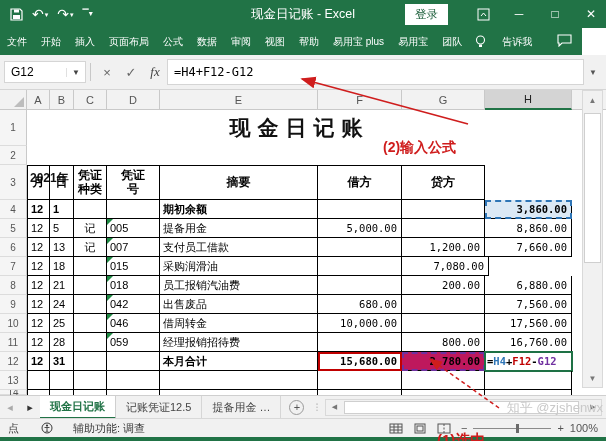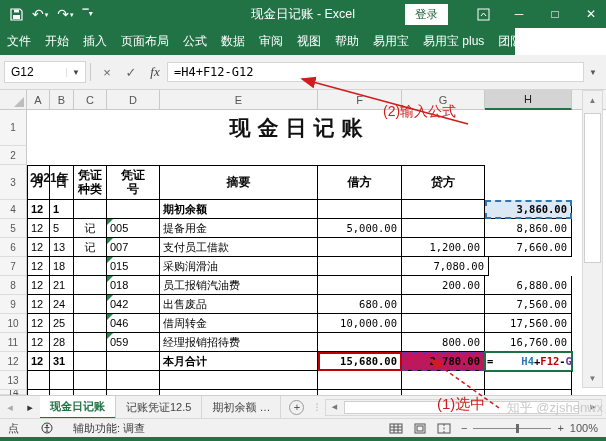--- a/index.html
+++ b/index.html
@@ -15,35 +15,35 @@
   .titlebar{position:absolute; left:0; top:0; width:606px; height:28px; background:var(--excel-green); color:#fff; display:flex; align-items:center;}
   .qat{display:flex; align-items:center; gap:9px; padding-left:10px; z-index:2;}
   .qat .ic{display:flex; align-items:center; font-size:14px; line-height:1; color:#fff;}
   .qat .dd{font-size:7px; margin-left:1px;}
   .tb-title{position:absolute; left:0; right:0; text-align:center; font-size:12.5px; color:#fff;}
   .tb-right{margin-left:auto; display:flex; align-items:center; gap:6px; z-index:2;}
   .login{background:#fff; color:#185c37; font-size:11.5px; padding:3px 10px; border:none; margin-right:14px; cursor:pointer;}
   .winbtn{width:30px; height:28px; display:flex; align-items:center; justify-content:center; font-size:12px; color:#fff;}
 
   
-  .menubar{position:absolute; left:0; top:28px; width:515px; height:27px; background:var(--excel-green); display:flex; align-items:center; color:#fff; font-size:12px;}
+  .menubar{position:absolute; left:0; top:28px; width:582px; height:27px; background:var(--excel-green); display:flex; align-items:center; color:#fff; font-size:10px;}
   #menu-tabs{display:flex; align-items:center;}
   .mtab{padding:5px 7px; white-space:nowrap; cursor:pointer;}
   .tellme{display:flex; align-items:center; gap:16px; padding:0 6px; white-space:nowrap;}
   .mb-right{margin-left:auto; padding-right:10px; display:flex; align-items:center;}
 
   
   .formulabar{position:absolute; left:0; top:55px; width:606px; height:35px; background:#f1f1f1; border-bottom:1px solid #d5d5d5; display:flex; align-items:center; padding:0 4px;}
   .namebox{width:82px; height:22px; background:#fff; border:1px solid #d5d5d5; display:flex; align-items:center; font-size:12px; padding-left:6px;}
   .namebox .nb-arrow{margin-left:auto; font-size:8px; color:#444; padding:0 5px; border-left:1px solid #e0e0e0;}
   .fb-sep{width:5px; height:18px; border-right:1px solid #c8c8c8; margin-right:4px;}
   .fb-btn{width:24px; height:22px; display:flex; align-items:center; justify-content:center; font-size:13px; color:#666;}
   .fb-btn.ok{color:#666;}
   .fb-fx{font-family:"Liberation Serif",serif; font-style:italic; font-size:13px; color:#444;}
-  .fb-input{flex:1; height:20px; background:#fff; border:1px solid #d5d5d5; display:flex; align-items:center; font-size:12px; padding-left:6px; font-family:"DejaVu Sans Mono",monospace;}
+  .fb-input{flex:1; height:26px; background:#fff; border:1px solid #d5d5d5; display:flex; align-items:center; font-size:12px; padding-left:6px; font-family:"DejaVu Sans Mono",monospace;}
   .fb-expand{width:18px; text-align:center; font-size:8px; color:#555;}
 
   
   .sheet{position:absolute; left:0; top:90px; width:606px; height:305px; background:#fff;}
   .colheaders{display:flex; height:20px;}
   .corner{width:27px; height:20px; background:#f2f2f2; border-right:1px solid #c9c9c9; border-bottom:1px solid #c9c9c9; position:relative;}
   .corner::after{content:""; position:absolute; right:2px; bottom:2px; border-left:10px solid transparent; border-bottom:10px solid #bdbdbd;}
   .colh{height:20px; background:#f2f2f2; border-right:1px solid #c9c9c9; border-bottom:1px solid #c9c9c9; display:flex; align-items:center; justify-content:center; font-size:11px; color:#555;}
   .colh.selected{background:#d4d4d4; border-bottom:2px solid var(--excel-green); color:#222;}
   .colh-fill{flex:1; background:#f2f2f2; border-bottom:1px solid #c9c9c9;}
@@ -93,21 +93,21 @@
   .sb-acc{display:flex; align-items:center; gap:20px;}
   .sb-right{margin-left:auto; display:flex; align-items:center; gap:10px;}
   .viewic{display:flex; align-items:center;}
   .zoomline{display:flex; align-items:center; gap:6px; color:#555;}
   .ztrack{width:78px; height:1px; background:#8a8a8a; position:relative;}
   .zthumb{position:absolute; left:55%; top:-4px; width:3px; height:9px; background:#6a6a6a;}
   .greenstrip{position:absolute; left:0; top:437px; width:606px; height:4px; background:var(--excel-green);}
 
   
   .overlay{position:absolute; left:0; top:0; width:606px; height:441px; pointer-events:none; z-index:40;}
-  .ann{position:absolute; color:var(--annotation-red); font-weight:normal; z-index:41; pointer-events:none; white-space:nowrap;}
+  .ann{position:absolute; color:var(--annotation-red); font-weight:bold; z-index:41; pointer-events:none; white-space:nowrap;margin-top:36px;}
   .ann.step2{left:383px; top:103px; font-size:14px;}
   .ann.step1{left:437px; top:395px; font-size:15px;}
   .watermark{position:absolute; right:3px; top:399px; font-size:13px; color:#c9c9c9; z-index:39; pointer-events:none; white-space:nowrap;}
 </style>
 </head>
 <body>
 
 <div class="app">
 
   <div class="titlebar">
@@ -142,22 +142,22 @@
     <div id="menu-tabs">
         <span class="mtab">文件</span>
         <span class="mtab">开始</span>
         <span class="mtab">插入</span>
         <span class="mtab">页面布局</span>
         <span class="mtab">公式</span>
         <span class="mtab">数据</span>
         <span class="mtab">审阅</span>
         <span class="mtab">视图</span>
         <span class="mtab">帮助</span>
+        <span class="mtab">易用宝 plus</span>
         <span class="mtab">易用宝</span>
-        <span class="mtab">易用宝 plus</span>
         <span class="mtab">团队</span>
       </div>
     <span class="tellme">
       <svg width="11" height="13" viewBox="0 0 11 13">
           <circle cx="5.5" cy="5" r="4" fill="none" stroke="#fff" stroke-width="1.1"></circle>
           <rect x="4" y="9.5" width="3" height="2.5" fill="#fff"></rect>
         </svg>
       <span>告诉我</span>
     </span>
     <div class="mb-right">
@@ -309,21 +309,21 @@
           <div class="rownum">12</div>
           <div class="cell w-a txt first">12</div>
           <div class="cell w-b txt">31</div>
           <div class="cell w-c ctr"></div>
           <div class="cell w-d txt"></div>
           <div class="cell w-e txt">本月合计</div>
           <div class="cell w-f num ref-red">15,680.00</div>
           <div class="cell w-g num ref-purple">2,780.00</div>
           <div class="cell w-h num fcell">
             <span style="color: rgb(0, 0, 0);">=</span>
-            <span style="color: rgb(46, 117, 182); margin-left: 28px;">H4</span>
+            <span style="color: rgb(46, 117, 182);">H4</span>
             <span style="color: rgb(0, 0, 0);">+</span>
             <span style="color: rgb(192, 0, 0);">F12</span>
             <span style="color: rgb(0, 0, 0);">-</span>
             <span style="color: rgb(112, 48, 160);">G12</span>
           </div>
         </div>
         <div class="grow r13">
           <div class="rownum">13</div>
           <div class="cell w-a first"></div>
           <div class="cell w-b"></div>
@@ -354,21 +354,21 @@
       <div class="vbtn">▼</div>
     </div>
   </div>
 
   <div class="tabbar">
     <span class="tnav dis">◂</span>
     <span class="tnav">▸</span>
     <div id="stabs" style="display:flex;">
         <span class="stab active">现金日记账</span>
         <span class="stab">记账凭证12.5</span>
-        <span class="stab">期初余额 …</span>
+        <span class="stab">提备用金 …</span>
       </div>
     <span class="addsheet">+</span>
     <span class="tdots">⋮</span>
     <div class="hscroll">
       <span class="hbtn">◀</span>
       <div class="htrack">
           <div class="hthumb"></div>
         </div>
       <span class="hbtn">▶</span>
     </div>

